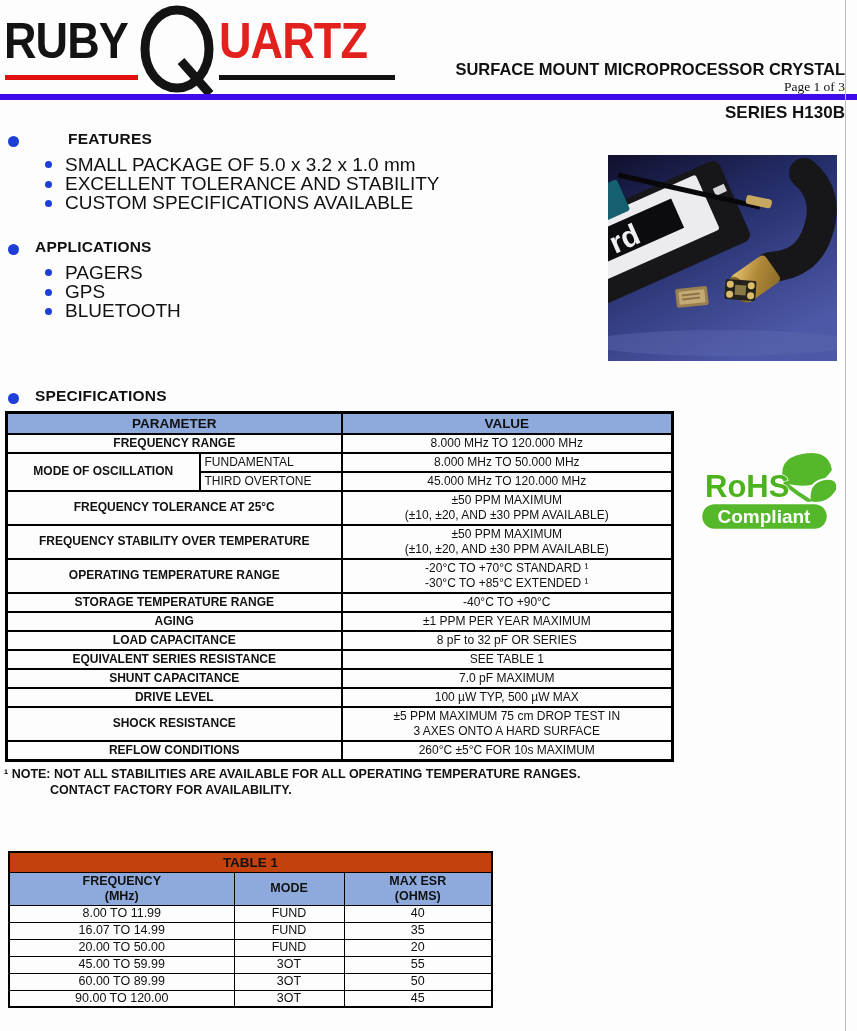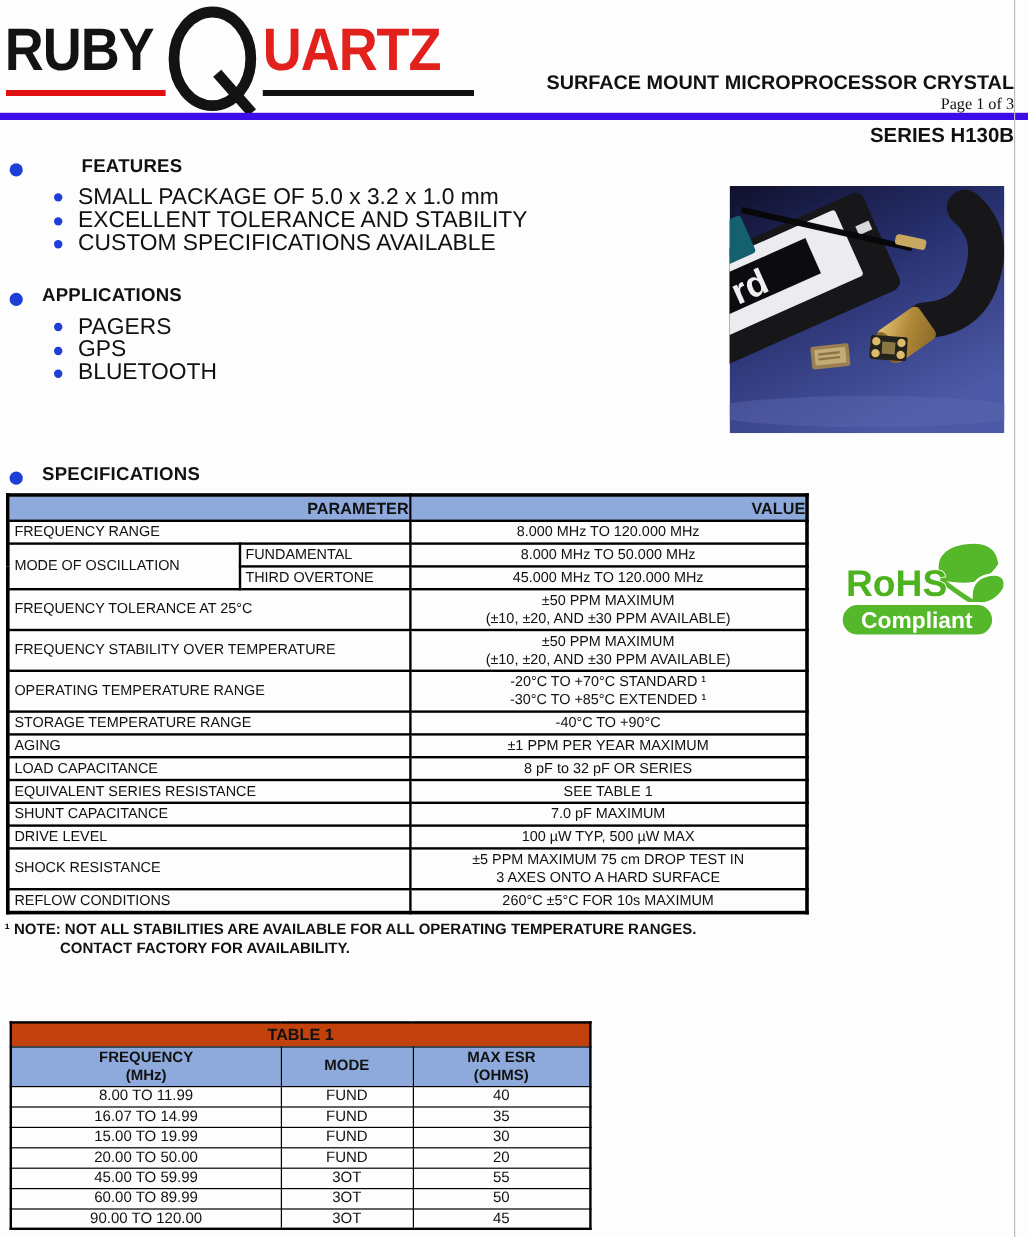--- a/index.html
+++ b/index.html
@@ -32,22 +32,22 @@
   .li .dot{width:7px; height:7px; border-radius:50%; background:var(--bullet); margin-left:45px; flex:0 0 auto;}
   .li .li-text{margin-left:13px; font-size:19px; white-space:nowrap;}
 
   
   .photo{position:absolute; left:608px; top:155px; width:229px; height:206px;}
 
   
   .spec-table{position:absolute; left:5px; top:411px; width:666px; border-collapse:collapse;
     border:3px solid #000; table-layout:fixed; font-size:12px;}
   .spec-table td, .spec-table th{border:2px solid #000; line-height:15px; overflow:hidden;}
-  .spec-table th{background:var(--thead-bg); font-size:13.5px; height:21px; text-align:right;}
-  .cell.param{text-align:left; padding:1px 4px;}
+  .spec-table th{background:var(--thead-bg); font-size:13.5px; height:21px; text-align:center;}
+  .cell.param{text-align:center; padding:1px 4px;font-weight:bold;}
   .cell.sub{text-align:left; padding:1px 4px;}
   .cell.val{text-align:center; padding:1px 2px;}
   .spec-table tr.h1 td{height:18px;}
   .spec-table tr.h2 td{height:34px;}
 
   
   .footnote{position:absolute; left:4px; top:766px; font-size:12.5px; font-weight:bold; line-height:16px;}
   .footnote .fn2{padding-left:46px;}
 
   
@@ -327,25 +327,20 @@
           <td>8.00 TO 11.99</td>
           <td>FUND</td>
           <td>40</td>
         </tr>
         <tr>
           <td>16.07 TO 14.99</td>
           <td>FUND</td>
           <td>35</td>
         </tr>
         <tr>
-          <td>15.00 TO 19.99</td>
-          <td>FUND</td>
-          <td>30</td>
-        </tr>
-        <tr>
           <td>20.00 TO 50.00</td>
           <td>FUND</td>
           <td>20</td>
         </tr>
         <tr>
           <td>45.00 TO 59.99</td>
           <td>3OT</td>
           <td>55</td>
         </tr>
         <tr>

